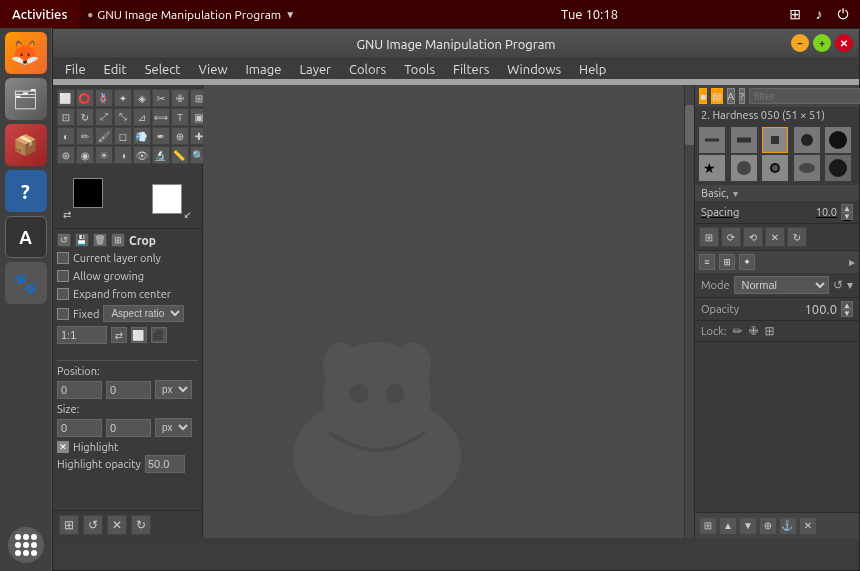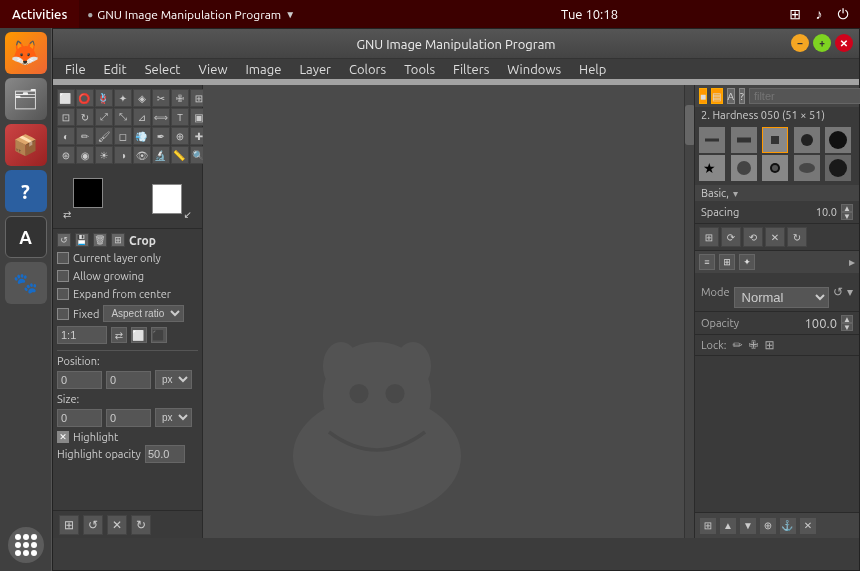--- a/index.html
+++ b/index.html
@@ -323,21 +323,21 @@
       color: #ccc;
       background: #555;
       border: 1px solid #666;
       padding: 1px 3px;
       cursor: pointer;
     }
     .ratio-row {
       display: flex;
       align-items: center;
       gap: 4px;
-      margin-bottom: 6px;
+      margin-bottom: 16px;
     }
     .ratio-input {
       background: #555;
       border: 1px solid #666;
       color: #ccc;
       font-size: 11px;
       width: 50px;
       padding: 2px 3px;
     }
     .ratio-btn {
@@ -551,20 +551,21 @@
     .dropdown-arrow {
       font-size: 10px;
       color: #aaa;
     }
     #spacing-row {
       display: flex;
       align-items: center;
       padding: 3px 6px;
       gap: 4px;
       background: #3a3a3a;
+      text-decoration: underline;
     }
     #spacing-label {
       font-size: 11px;
       color: #ccc;
       flex: 1;
     }
     #spacing-value {
       font-size: 11px;
       color: #ccc;
       width: 35px;
@@ -639,27 +640,26 @@
       padding: 3px 6px;
       gap: 4px;
       border-bottom: 1px solid #2a2a2a;
     }
     #mode-label {
       font-size: 11px;
       color: #aaa;
       flex-shrink: 0;
     }
     #mode-select {
-      font-size: 13px;
+      font-size: 11px;
       background: #555;
       border: 1px solid #666;
       color: #ccc;
       padding: 1px 3px;
       flex: 1;
-      margin-top: 11px;
     }
     #opacity-row {
       display: flex;
       align-items: center;
       padding: 3px 6px;
       gap: 4px;
       border-bottom: 1px solid #2a2a2a;
     }
     #opacity-label {
       font-size: 11px;

